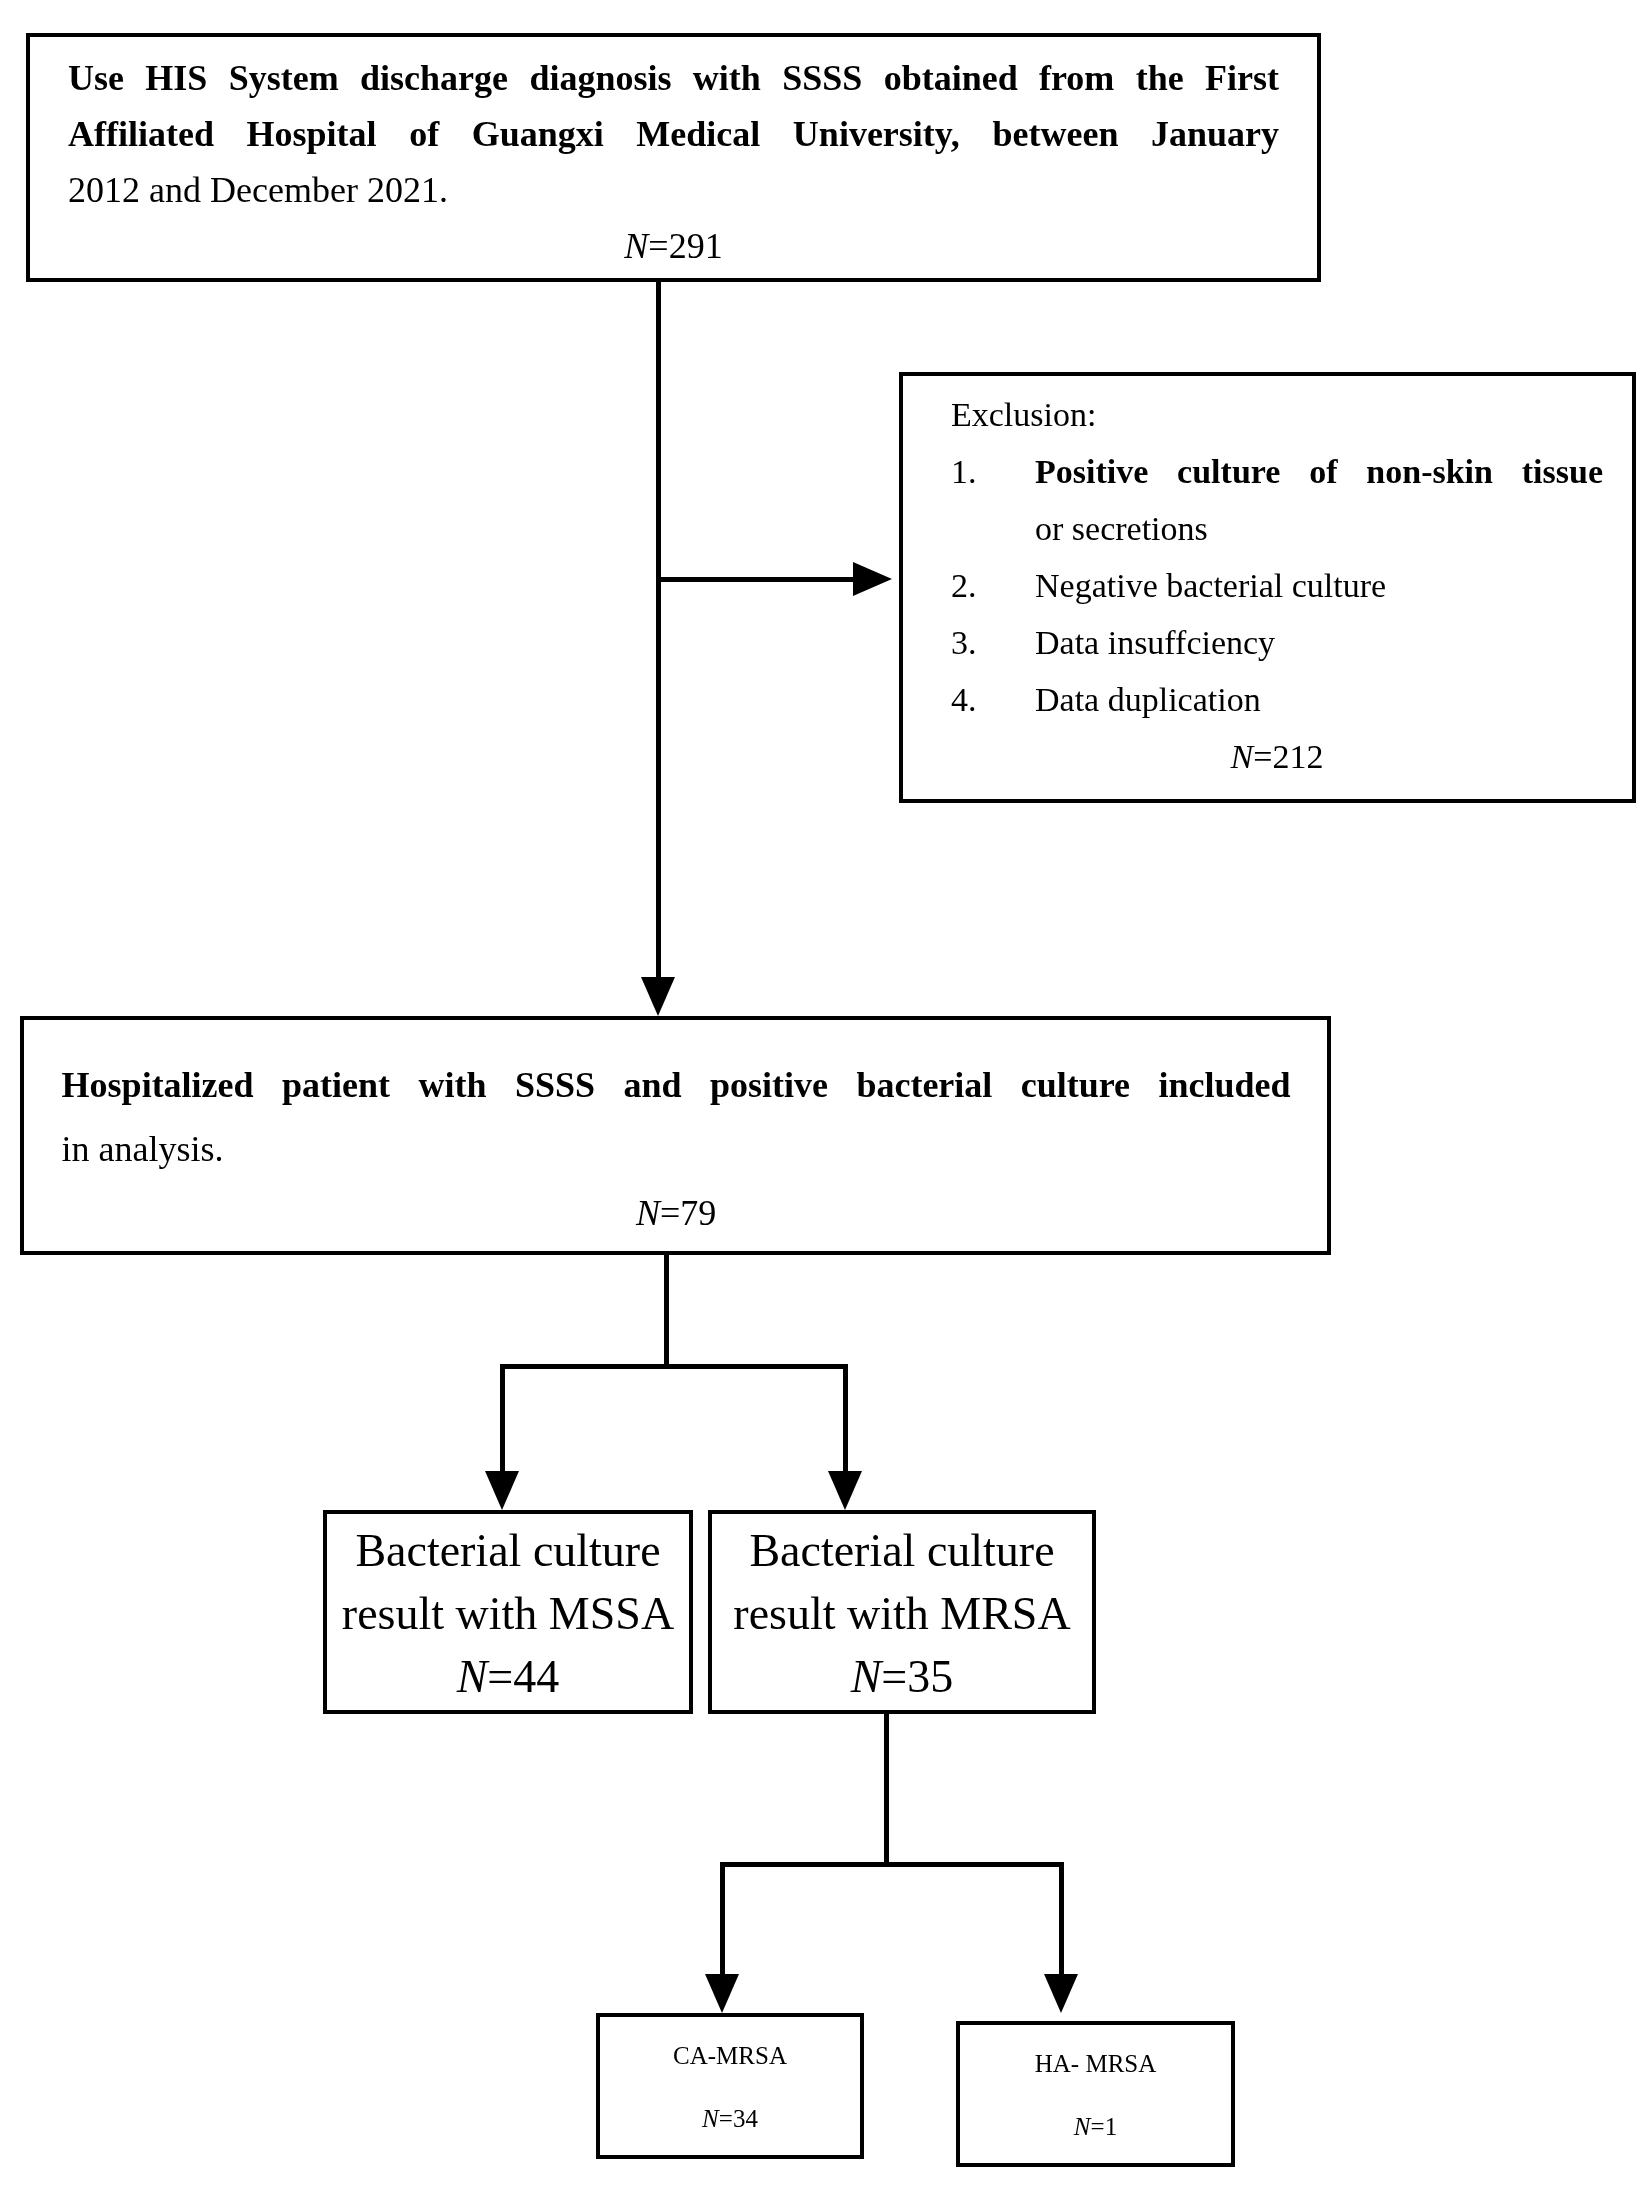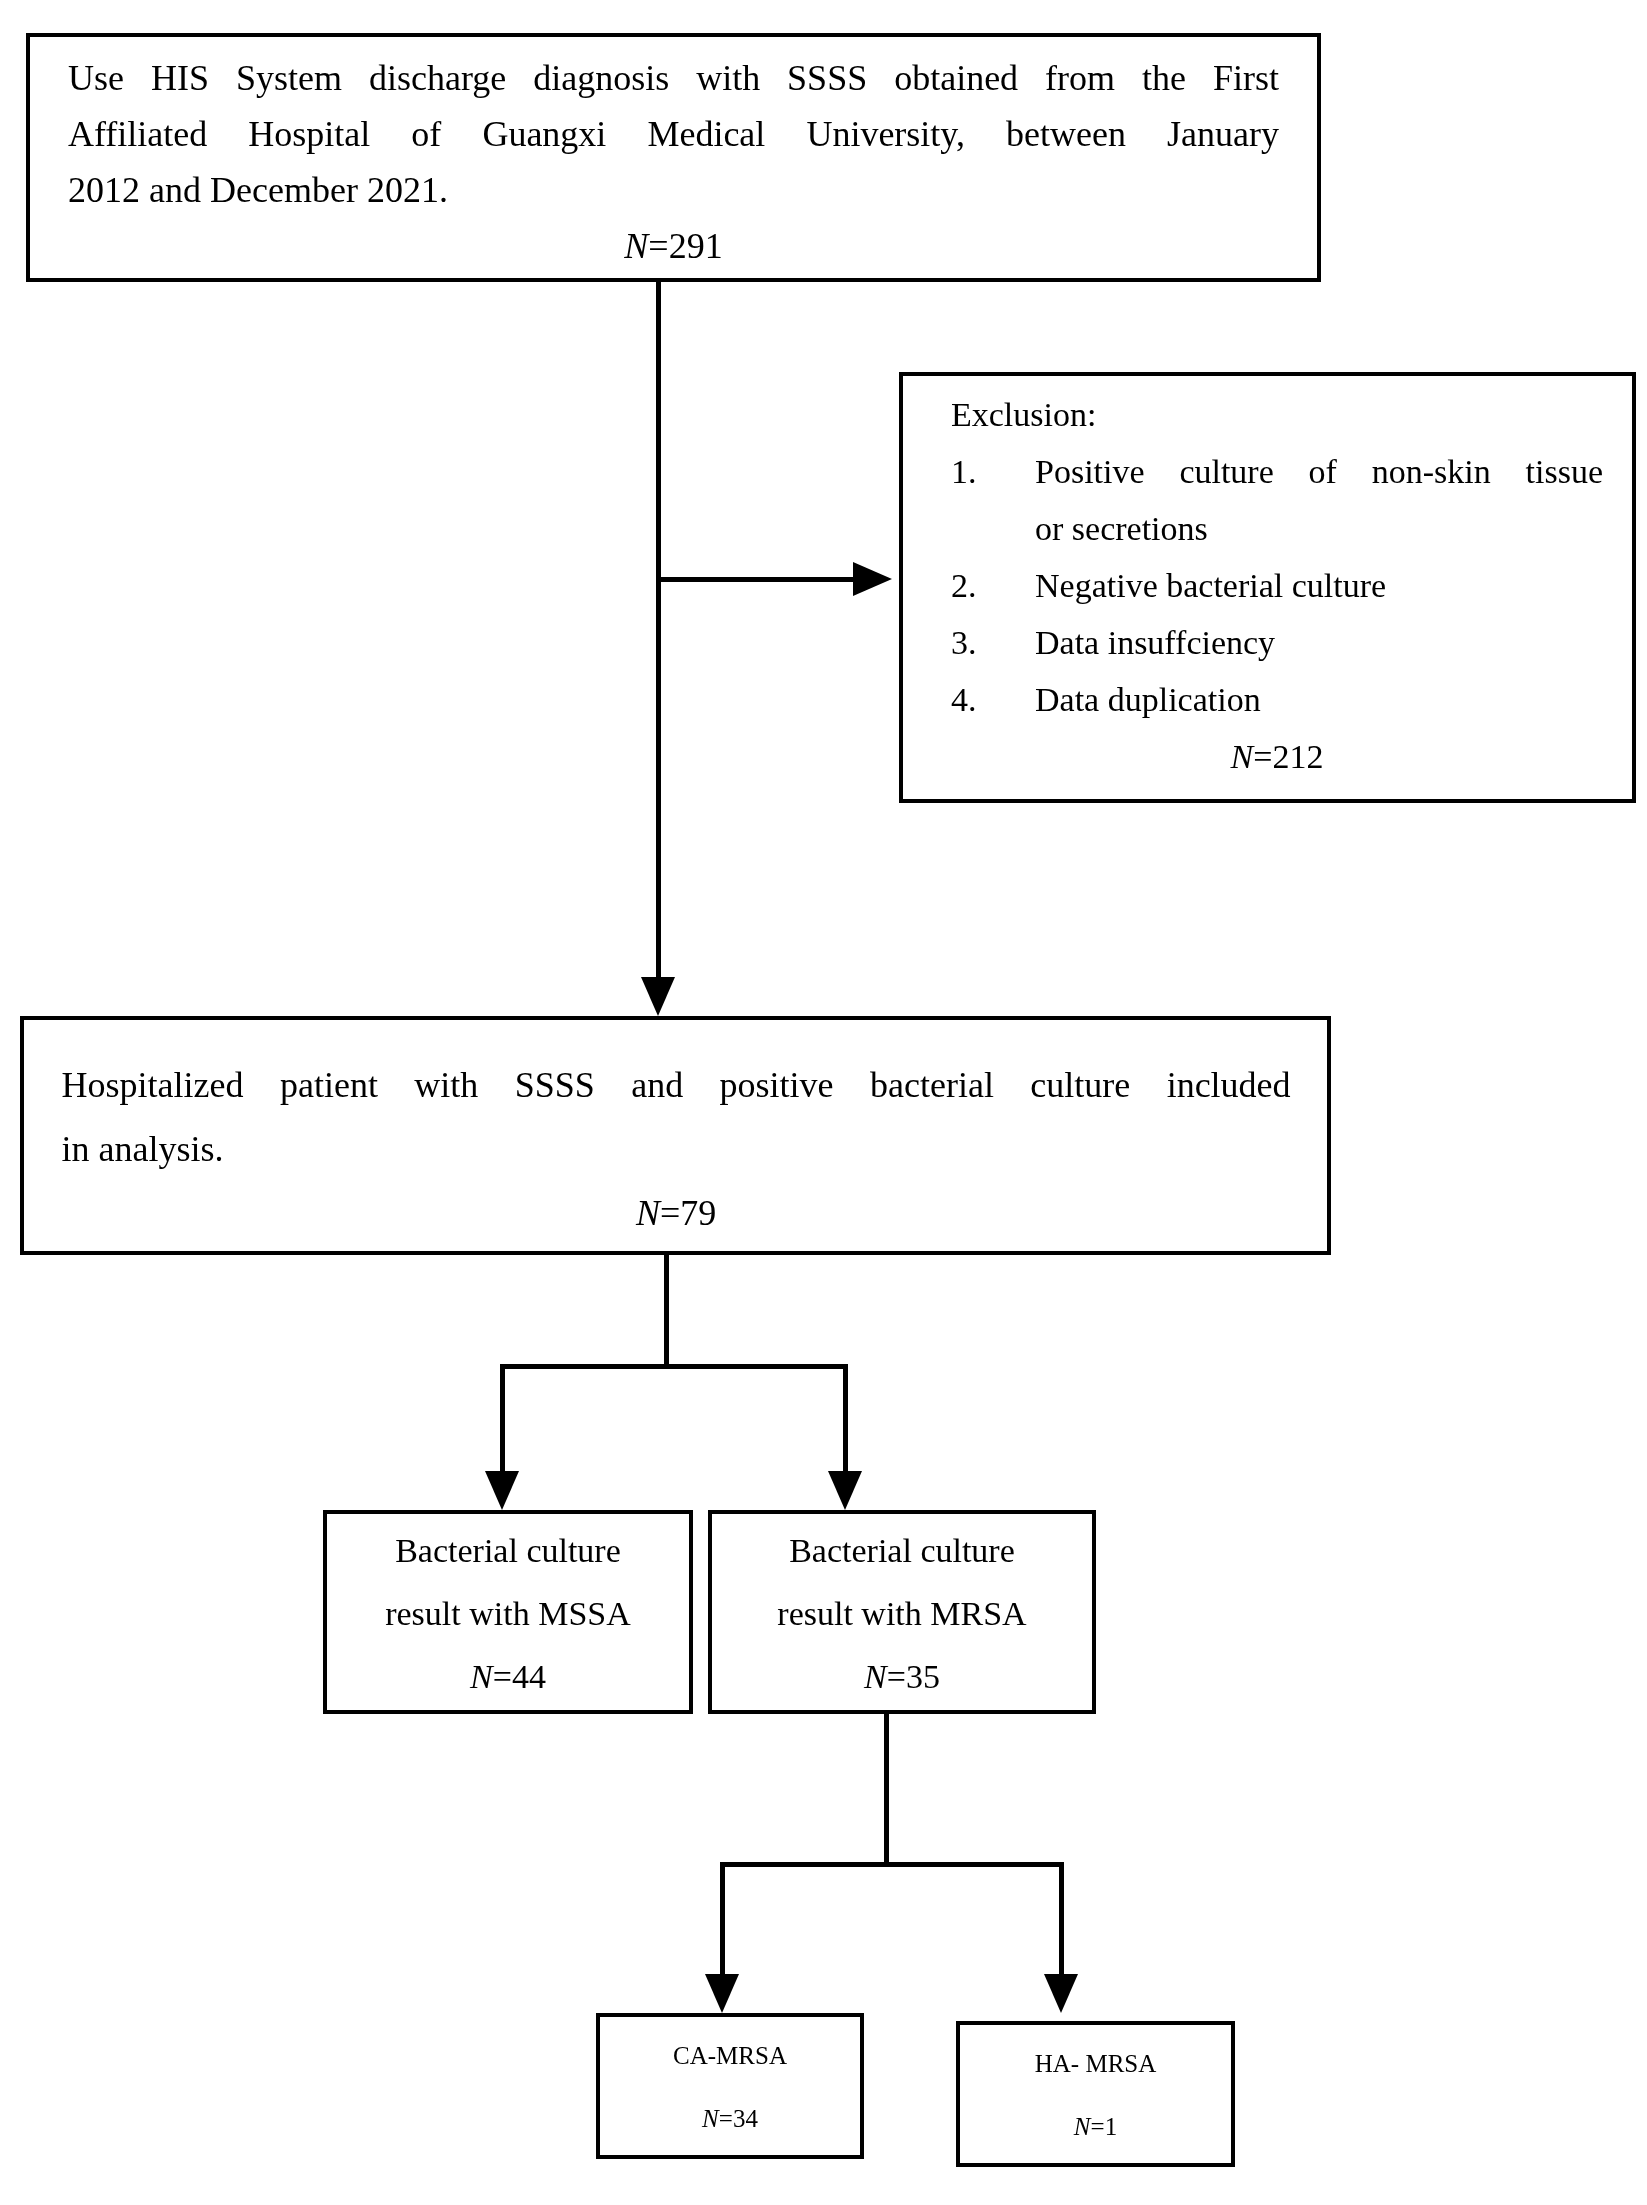--- a/index.html
+++ b/index.html
@@ -12,37 +12,37 @@
     color: #000000;
     font-family: "Liberation Serif", serif;
   }
   .fbox {
     position: absolute;
     border: 4.6px solid #000000;
     background: #ffffff;
   }
   .txt { font-size: 36px; line-height: 56px; }
   .txt-sm { font-size: 34px; line-height: 57px; }
-  .stretch { text-align: justify; text-align-last: justify; }
+  .stretch { text-align: justify; text-align-last: justify; font-weight: bold; }
   .nline { text-align: center; }
   .nsym { font-style: italic; }
 
   
   #source-box { left: 26px; top: 33px; width: 1295px; height: 249px; padding: 13px 38px 0 38px; }
   
   #exclusion-box { left: 892px; top: 372px; width: 737px; height: 431px; padding: 10.4px 29px 0 48px; margin-left: 7px; }
   .xitem { display: flex; }
   .xnum { width: 84px; flex: none; }
   .xbody { flex: 1; }
   
   #included-box { left: 19.6px; top: 1016px; width: 1311px; height: 239px; padding: 33px 36px 0 38px; font-size: 36px; line-height: 64px; }
   
   #mssa-box { left: 323px; top: 1510px; width: 370px; height: 204px; }
   #mrsa-box { left: 708px; top: 1510px; width: 388px; height: 204px; }
-  .cbox { text-align: center; font-size: 34px; line-height: 63px; padding-top: 5.2px; }
+  .cbox { text-align: center; font-size: 46px; line-height: 63px; padding-top: 5.2px; }
   
   #ca-mrsa-box { left: 596px; top: 2013px; width: 268px; height: 146px; }
   #ha-mrsa-box { left: 956px; top: 2013px; width: 279px; height: 146px; margin-top: 8px; }
   .bbox { text-align: center; font-size: 25px; line-height: 63px; padding-top: 6.5px; }
 
   
   .vline, .hline { position: absolute; background: #000000; }
   .arrow-down {
     position: absolute; width: 0; height: 0;
     border-left: 17px solid transparent;

